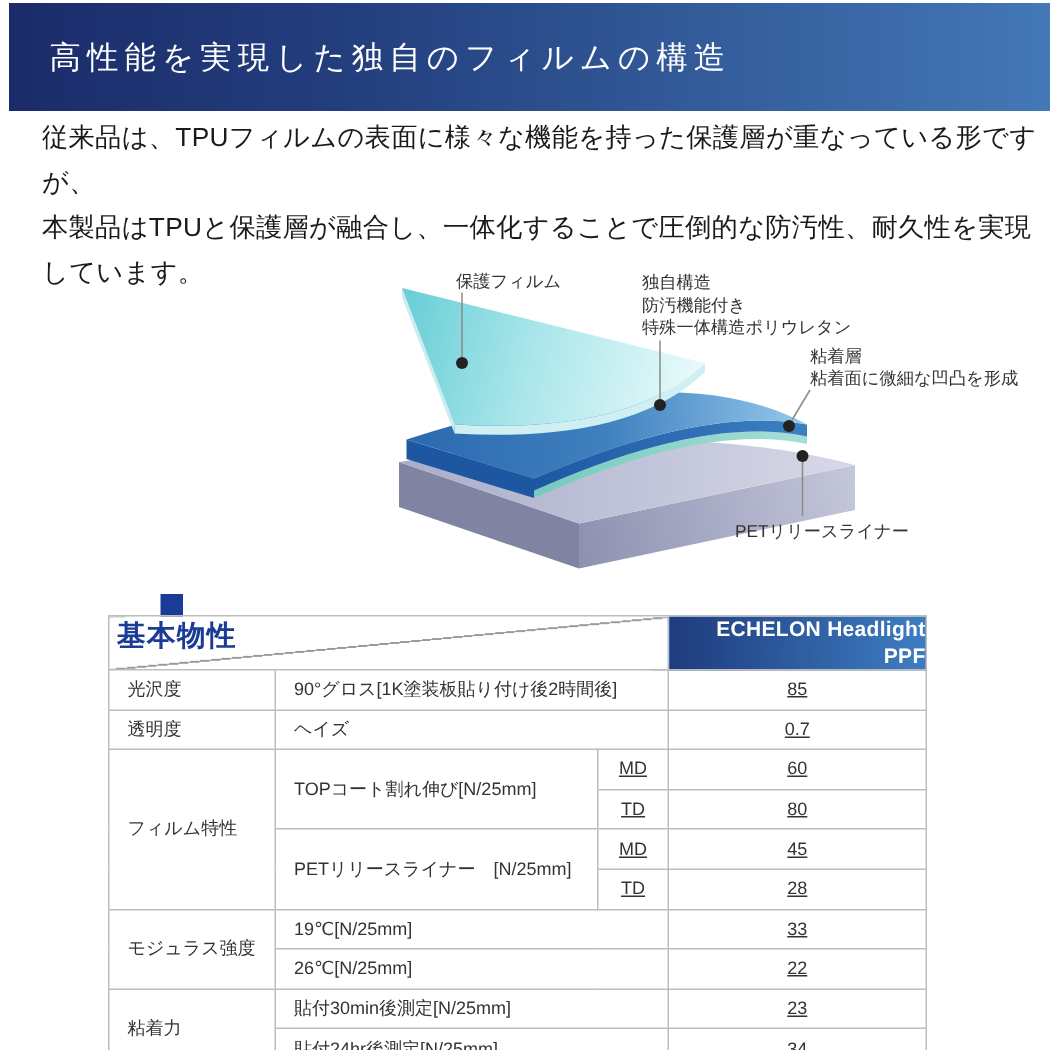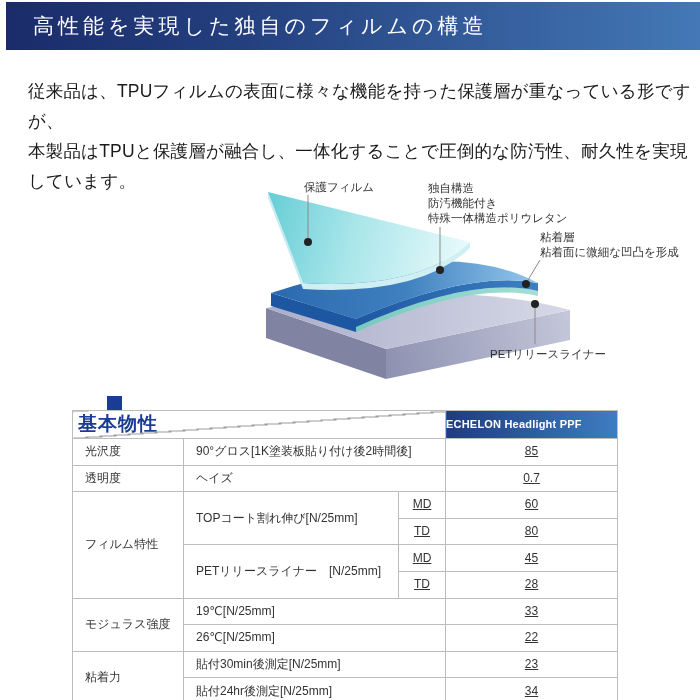--- a/index.html
+++ b/index.html
@@ -2,21 +2,21 @@
 <html><head>
 <meta charset="utf-8">
 <style>
   html,body{margin:0;padding:0;}
   body{
     width:700px;height:700px;position:relative;background:#ffffff;overflow:hidden;
     font-family:"Liberation Sans","DejaVu Sans",sans-serif;color:#222;
   }
   
   .banner{
-    position:absolute;left:6px;top:2px;width:694px;height:48px;
+    position:absolute;left:6px;top:2px;width:694px;height:72px;
     background:linear-gradient(to right,#1b2b6a 0%,#24407f 35%,#4478b6 100%);
     display:flex;align-items:center;
   }
   .banner h1{
     margin:0 0 0 27px;color:#ffffff;font-weight:500;
     font-family:"Liberation Serif","DejaVu Serif",serif;
     font-size:21px;letter-spacing:4px;white-space:nowrap;
   }
   
   .intro{
@@ -45,21 +45,21 @@
     vertical-align:middle;line-height:1.25;
   }
   .spec-table td.diag{
     background:linear-gradient(to bottom right,
       transparent calc(50% - 0.6px),#9a9a9a calc(50% - 0.6px),
       #9a9a9a calc(50% + 0.6px),transparent calc(50% + 0.6px));
     height:27px;
   }
   .spec-table td.hdr{
     background:linear-gradient(to right,#1e3c7e 0%,#3e7dc2 100%);
-    color:#ffffff;font-weight:bold;text-align:left;font-size:11px;
+    color:#ffffff;font-weight:bold;text-align:right;font-size:14px;
     padding:0;height:27px;letter-spacing:0.2px;
   }
   .spec-table td.val,.spec-table td.mdtd{text-align:center;padding:0;text-decoration:underline;}
 </style>
 </head>
 <body>
 
 <div class="banner">
   <h1>高性能を実現した独自のフィルムの構造</h1>
 </div>

